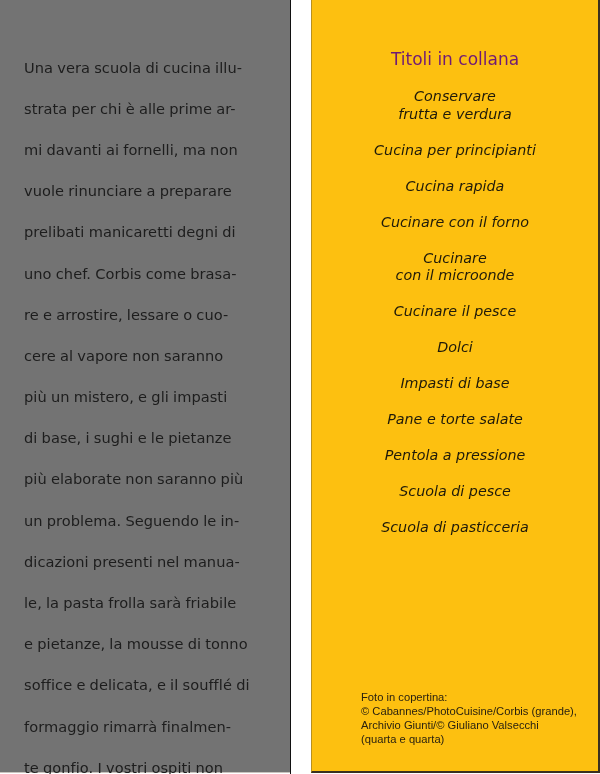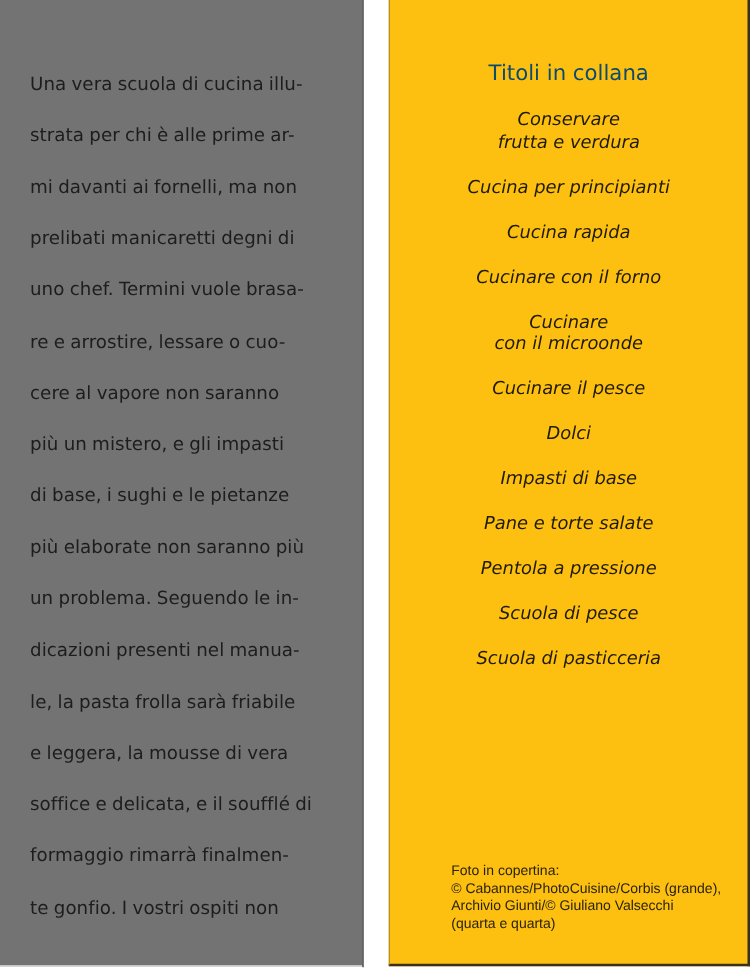--- a/index.html
+++ b/index.html
@@ -67,21 +67,21 @@
       display: block;
       white-space: nowrap;
     }
     .series-title {
       position: absolute;
       left: 0;
       top: 49px;
       width: 286px;
       text-align: center;
       font-size: 17px;
-      color: #0c4a6e;
+      color: #701a75;
       margin: 0;
       font-weight: normal;
     }
     .series-list {
       position: absolute;
       left: 0;
       top: 88px;
       width: 286px;
       margin: 0;
       padding: 0;
@@ -111,31 +111,32 @@
     .credits .l { display: block; white-space: nowrap; }
   </style>
 </head>
 <body>
 
 <div class="left-page">
   <p class="blurb">
     <span class="line">Una vera scuola di cucina illu-</span>
     <span class="line">strata per chi è alle prime ar-</span>
     <span class="line">mi davanti ai fornelli, ma non</span>
+    <span class="line">vuole rinunciare a preparare</span>
     <span class="line">prelibati manicaretti degni di</span>
-    <span class="line">uno chef. Termini vuole brasa-</span>
+    <span class="line">uno chef. Corbis come brasa-</span>
     <span class="line">re e arrostire, lessare o cuo-</span>
     <span class="line">cere al vapore non saranno</span>
     <span class="line">più un mistero, e gli impasti</span>
     <span class="line">di base, i sughi e le pietanze</span>
     <span class="line">più elaborate non saranno più</span>
     <span class="line">un problema. Seguendo le in-</span>
     <span class="line">dicazioni presenti nel manua-</span>
     <span class="line">le, la pasta frolla sarà friabile</span>
-    <span class="line">e leggera, la mousse di vera</span>
+    <span class="line">e pietanze, la mousse di tonno</span>
     <span class="line">soffice e delicata, e il soufflé di</span>
     <span class="line">formaggio rimarrà finalmen-</span>
     <span class="line">te gonfio. I vostri ospiti non</span>
     
     
     
     
     
   </p>
 </div>

